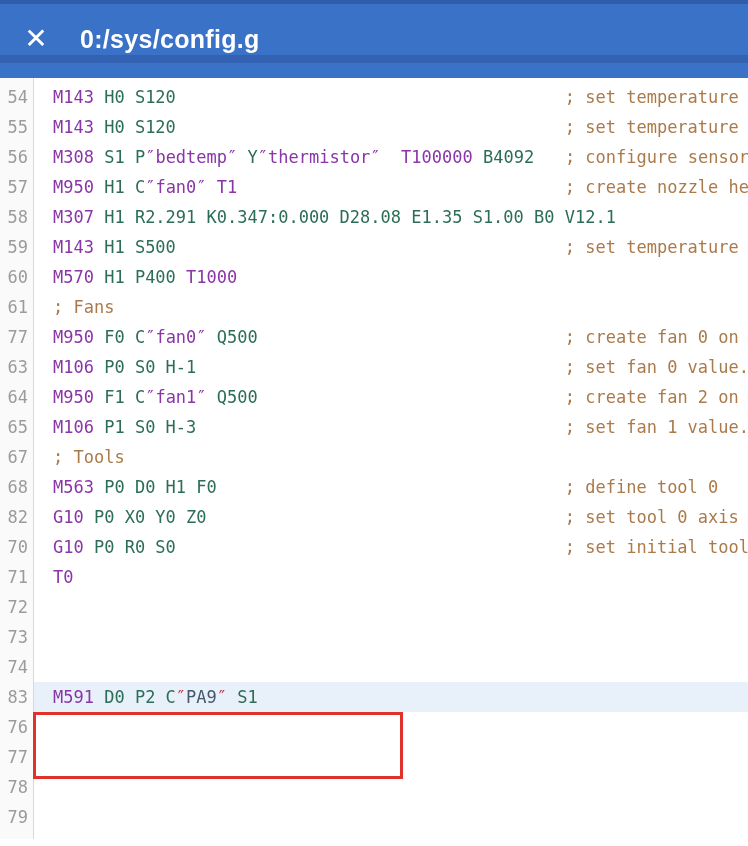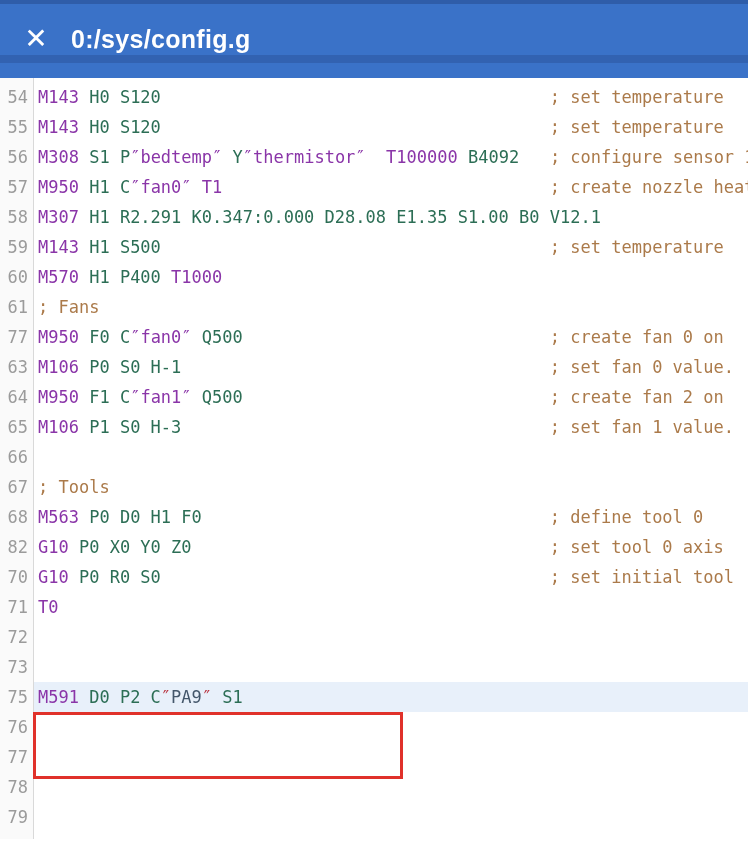--- a/index.html
+++ b/index.html
@@ -33,21 +33,21 @@
     position:absolute;top:55px;left:0;right:0;height:8px;
     background:rgba(10,20,60,.16);
   }
   .close-btn{
     background:none;border:none;color:#fff;cursor:pointer;
     font-family:"DejaVu Sans",sans-serif;
     font-size:28px;font-weight:bold;line-height:1;
     margin-left:14px;width:44px;height:44px;padding:0;
   }
   .title{
-    color:#fff;margin:0 0 0 13px;
+    color:#fff;margin:0 0 0 22px;
     font-family:"Liberation Sans",sans-serif;
     font-size:25px;font-weight:bold;letter-spacing:.3px;
   }
   
   .editor{
     position:absolute;top:78px;left:0;width:748px;bottom:7px;
     background:#fff;overflow:hidden;padding-top:4px;box-sizing:border-box;
   }
   .editor .gutter-bg{
     position:absolute;left:0;top:0;bottom:0;width:33px;
@@ -56,21 +56,21 @@
   .row{
     position:relative;height:30px;display:flex;white-space:pre;
     font-family:"DejaVu Sans Mono","DejaVu Sans",monospace;
     font-size:17px;line-height:30px;
   }
   .row.hl{background:linear-gradient(to right,transparent 34px,var(--highlight-row) 34px)}
   .gut{
     flex:0 0 33px;box-sizing:border-box;text-align:right;padding-right:5px;
     color:var(--line-number);
   }
-  .code{padding-left:5px}
+  .code{padding-left:20px}
   .tk-cmd{color:var(--command)}
   .tk-prm{color:var(--param)}
   .tk-str{color:var(--string)}
   .tk-cmt{color:var(--comment)}
   .tk-pin{color:var(--pin)}
   .tk-bad{color:var(--bad)}
   .tk-q{color:var(--bad)}
   .tk-txt{color:#333}
   
   .redbox{
@@ -97,29 +97,29 @@
       <div class="row"><span class="gut">56</span><span class="code"><span class="tk-cmd">M308</span><span class="tk-prm"> S1</span><span class="tk-prm"> P</span><span class="tk-str">″bedtemp″</span><span class="tk-prm"> Y</span><span class="tk-str">″thermistor″</span><span class="tk-txt">  </span><span class="tk-cmd">T100000</span><span class="tk-prm"> B4092</span><span class="tk-pad">   </span><span class="tk-cmt">; configure sensor 1 a</span></span></div>
       <div class="row"><span class="gut">57</span><span class="code"><span class="tk-cmd">M950</span><span class="tk-prm"> H1</span><span class="tk-prm"> C</span><span class="tk-str">″fan0″</span><span class="tk-cmd"> T1</span><span class="tk-pad">                                </span><span class="tk-cmt">; create nozzle heat</span></span></div>
       <div class="row"><span class="gut">58</span><span class="code"><span class="tk-cmd">M307</span><span class="tk-prm"> H1 R2.291 K0.347:0.000 D28.08 E1.35 S1.00 B0 V12.1</span></span></div>
       <div class="row"><span class="gut">59</span><span class="code"><span class="tk-cmd">M143</span><span class="tk-prm"> H1 S500</span><span class="tk-pad">                                      </span><span class="tk-cmt">; set temperature</span></span></div>
       <div class="row"><span class="gut">60</span><span class="code"><span class="tk-cmd">M570</span><span class="tk-prm"> H1 P400</span><span class="tk-cmd"> T1000</span></span></div>
       <div class="row"><span class="gut">61</span><span class="code"><span class="tk-cmt">; Fans</span></span></div>
       <div class="row"><span class="gut">77</span><span class="code"><span class="tk-cmd">M950</span><span class="tk-prm"> F0</span><span class="tk-prm"> C</span><span class="tk-str">″fan0″</span><span class="tk-prm"> Q500</span><span class="tk-pad">                              </span><span class="tk-cmt">; create fan 0 on</span></span></div>
       <div class="row"><span class="gut">63</span><span class="code"><span class="tk-cmd">M106</span><span class="tk-prm"> P0 S0 H-1</span><span class="tk-pad">                                    </span><span class="tk-cmt">; set fan 0 value.</span></span></div>
       <div class="row"><span class="gut">64</span><span class="code"><span class="tk-cmd">M950</span><span class="tk-prm"> F1</span><span class="tk-prm"> C</span><span class="tk-str">″fan1″</span><span class="tk-prm"> Q500</span><span class="tk-pad">                              </span><span class="tk-cmt">; create fan 2 on</span></span></div>
       <div class="row"><span class="gut">65</span><span class="code"><span class="tk-cmd">M106</span><span class="tk-prm"> P1 S0 H-3</span><span class="tk-pad">                                    </span><span class="tk-cmt">; set fan 1 value.</span></span></div>
-      <div class="row"><span class="gut">66</span><span class="code"></span></div>
       <div class="row"><span class="gut">67</span><span class="code"><span class="tk-cmt">; Tools</span></span></div>
       <div class="row"><span class="gut">68</span><span class="code"><span class="tk-cmd">M563</span><span class="tk-prm"> P0 D0 H1 F0</span><span class="tk-pad">                                  </span><span class="tk-cmt">; define tool 0</span></span></div>
       <div class="row"><span class="gut">82</span><span class="code"><span class="tk-cmd">G10</span><span class="tk-prm"> P0 X0 Y0 Z0</span><span class="tk-pad">                                   </span><span class="tk-cmt">; set tool 0 axis</span></span></div>
       <div class="row"><span class="gut">70</span><span class="code"><span class="tk-cmd">G10</span><span class="tk-prm"> P0 R0 S0</span><span class="tk-pad">                                      </span><span class="tk-cmt">; set initial tool</span></span></div>
       <div class="row"><span class="gut">71</span><span class="code"><span class="tk-cmd">T0</span></span></div>
       <div class="row"><span class="gut">72</span><span class="code"></span></div>
       <div class="row"><span class="gut">73</span></div>
-      <div class="row hl"><span class="gut">75</span><span class="code"><span class="tk-cmd">M591</span><span class="tk-prm"> D0 P2</span><span class="tk-prm"> C</span><span class="tk-q">″</span><span class="tk-pin">PA9</span><span class="tk-q">″</span><span class="tk-prm"> S1</span></span></div>
+      <div class="row"><span class="gut">74</span><span class="code"></span></div>
+      <div class="row hl"><span class="gut">83</span><span class="code"><span class="tk-cmd">M591</span><span class="tk-prm"> D0 P2</span><span class="tk-prm"> C</span><span class="tk-q">″</span><span class="tk-pin">PA9</span><span class="tk-q">″</span><span class="tk-prm"> S1</span></span></div>
       <div class="row"><span class="gut">76</span></div>
       <div class="row"><span class="gut">77</span><span class="code"></span></div>
       <div class="row"><span class="gut">78</span><span class="code"></span></div>
       <div class="row"><span class="gut">79</span><span class="code"></span></div>
     </div>
 </div>
 
 <div class="redbox"></div>
 
 </body></html>

